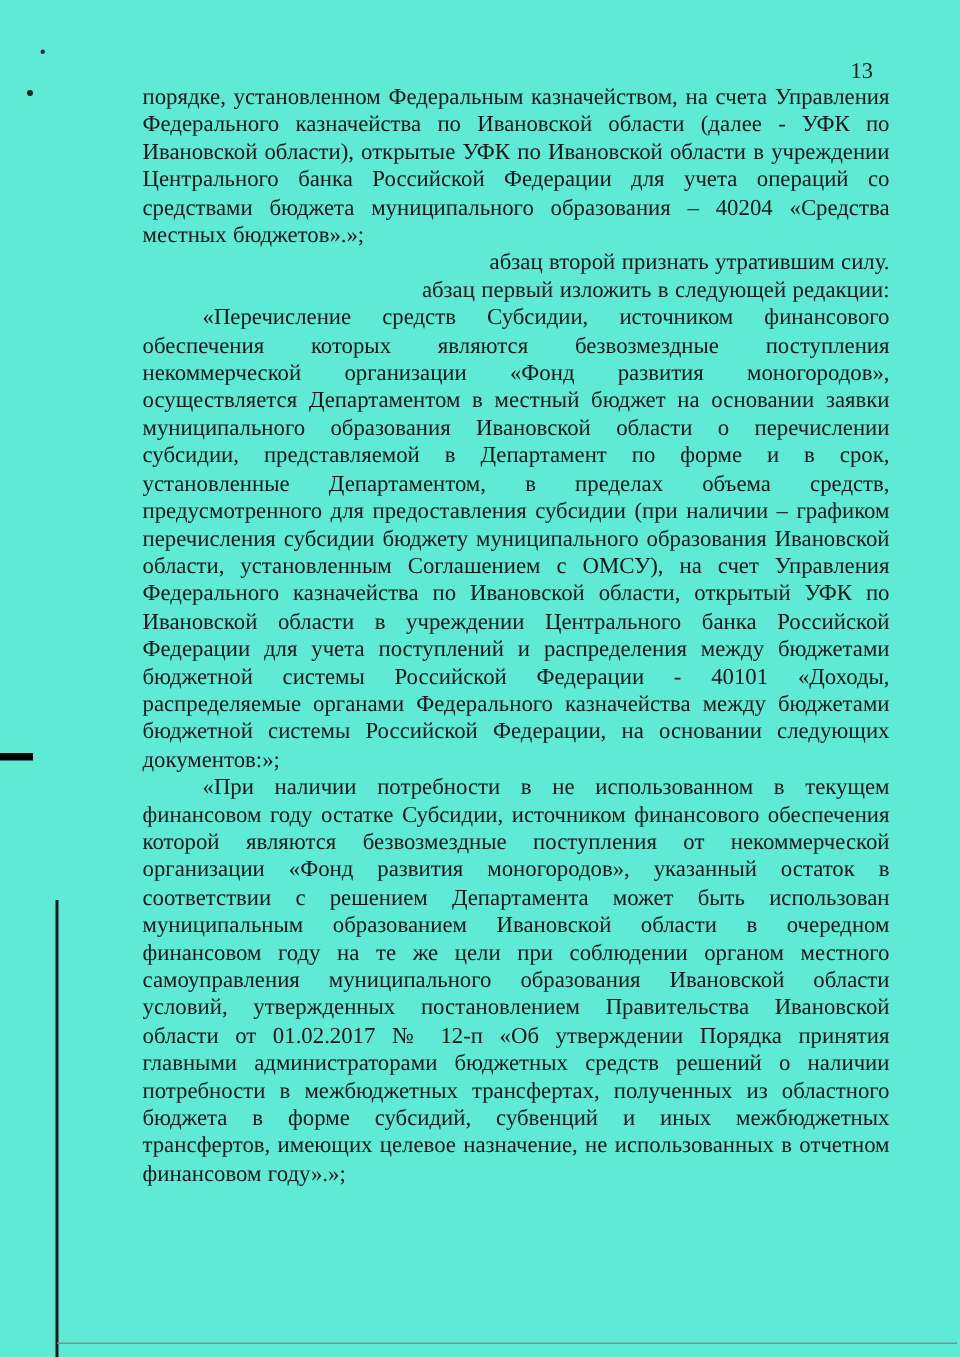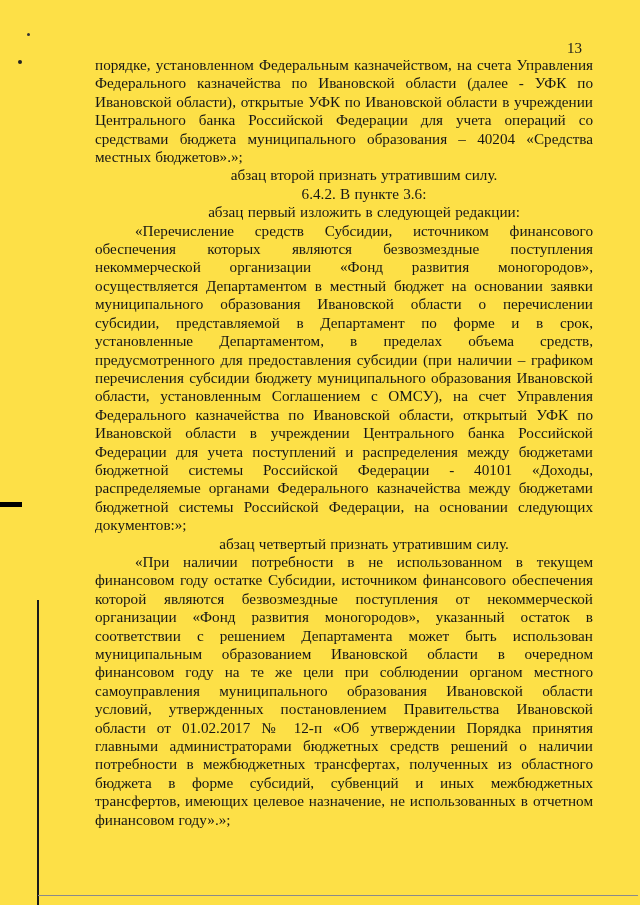--- a/index.html
+++ b/index.html
@@ -4,21 +4,21 @@
 <style>
   html, body {
     margin: 0;
     padding: 0;
     background: #e9e9e9;
   }
   .page {
     position: relative;
     width: 640px;
     height: 905px;
-    background: #fde047;
+    background: #5eead4;
     overflow: hidden;
     font-family: "Liberation Serif", "DejaVu Serif", serif;
     color: #161616;
   }
   .page-number {
     position: absolute;
     top: 40px;
     left: 567px;
     font-size: 15px;
     color: #1a1a1a;
@@ -26,21 +26,21 @@
   .doc-body {
     position: absolute;
     top: 56px;
     left: 95px;
     width: 498px;
   }
   .para {
     margin: 0;
     font-size: 15.2px;
     line-height: 18.4px;
-    text-align: center;
+    text-align: right;
     word-spacing: 0.5px;
   }
   .para.justify {
     text-align: justify;
   }
   .para.indent {
     text-indent: 40px;
   }
   
   .artifact {
@@ -61,19 +61,17 @@
   <div class="artifact dot-2"></div>
   <div class="artifact left-dash"></div>
   <div class="artifact v-line"></div>
   <div class="artifact bottom-line"></div>
 
   <div class="page-number">13</div>
 
   <div class="doc-body">
       <p class="para justify">порядке, установленном Федеральным казначейством, на счета Управления Федерального казначейства по Ивановской области (далее - УФК по Ивановской области), открытые УФК по Ивановской области в учреждении Центрального банка Российской Федерации для учета операций со средствами бюджета муниципального образования – 40204 «Средства местных бюджетов».»;</p>
       <p class="para indent">абзац второй признать утратившим силу.</p>
-      <p class="para indent">6.4.2. В пункте 3.6:</p>
       <p class="para indent">абзац первый изложить в следующей редакции:</p>
       <p class="para indent justify">«Перечисление средств Субсидии, источником финансового обеспечения которых являются безвозмездные поступления некоммерческой организации «Фонд развития моногородов», осуществляется Департаментом в местный бюджет на основании заявки муниципального образования Ивановской области о перечислении субсидии, представляемой в Департамент по форме и в срок, установленные Департаментом, в пределах объема средств, предусмотренного для предоставления субсидии (при наличии – графиком перечисления субсидии бюджету муниципального образования Ивановской области, установленным Соглашением с ОМСУ), на счет Управления Федерального казначейства по Ивановской области, открытый УФК по Ивановской области в учреждении Центрального банка Российской Федерации для учета поступлений и распределения между бюджетами бюджетной системы Российской Федерации - 40101 «Доходы, распределяемые органами Федерального казначейства между бюджетами бюджетной системы Российской Федерации, на основании следующих документов:»;</p>
-      <p class="para indent">абзац четвертый признать утратившим силу.</p>
       <p class="para indent justify">«При наличии потребности в не использованном в текущем финансовом году остатке Субсидии, источником финансового обеспечения которой являются безвозмездные поступления от некоммерческой организации «Фонд развития моногородов», указанный остаток в соответствии с решением Департамента может быть использован муниципальным образованием Ивановской области в очередном финансовом году на те же цели при соблюдении органом местного самоуправления муниципального образования Ивановской области условий, утвержденных постановлением Правительства Ивановской области от 01.02.2017 № 12-п «Об утверждении Порядка принятия главными администраторами бюджетных средств решений о наличии потребности в межбюджетных трансфертах, полученных из областного бюджета в форме субсидий, субвенций и иных межбюджетных трансфертов, имеющих целевое назначение, не использованных в отчетном финансовом году».»;</p>
     </div>
 </div>
 
 </body></html>

